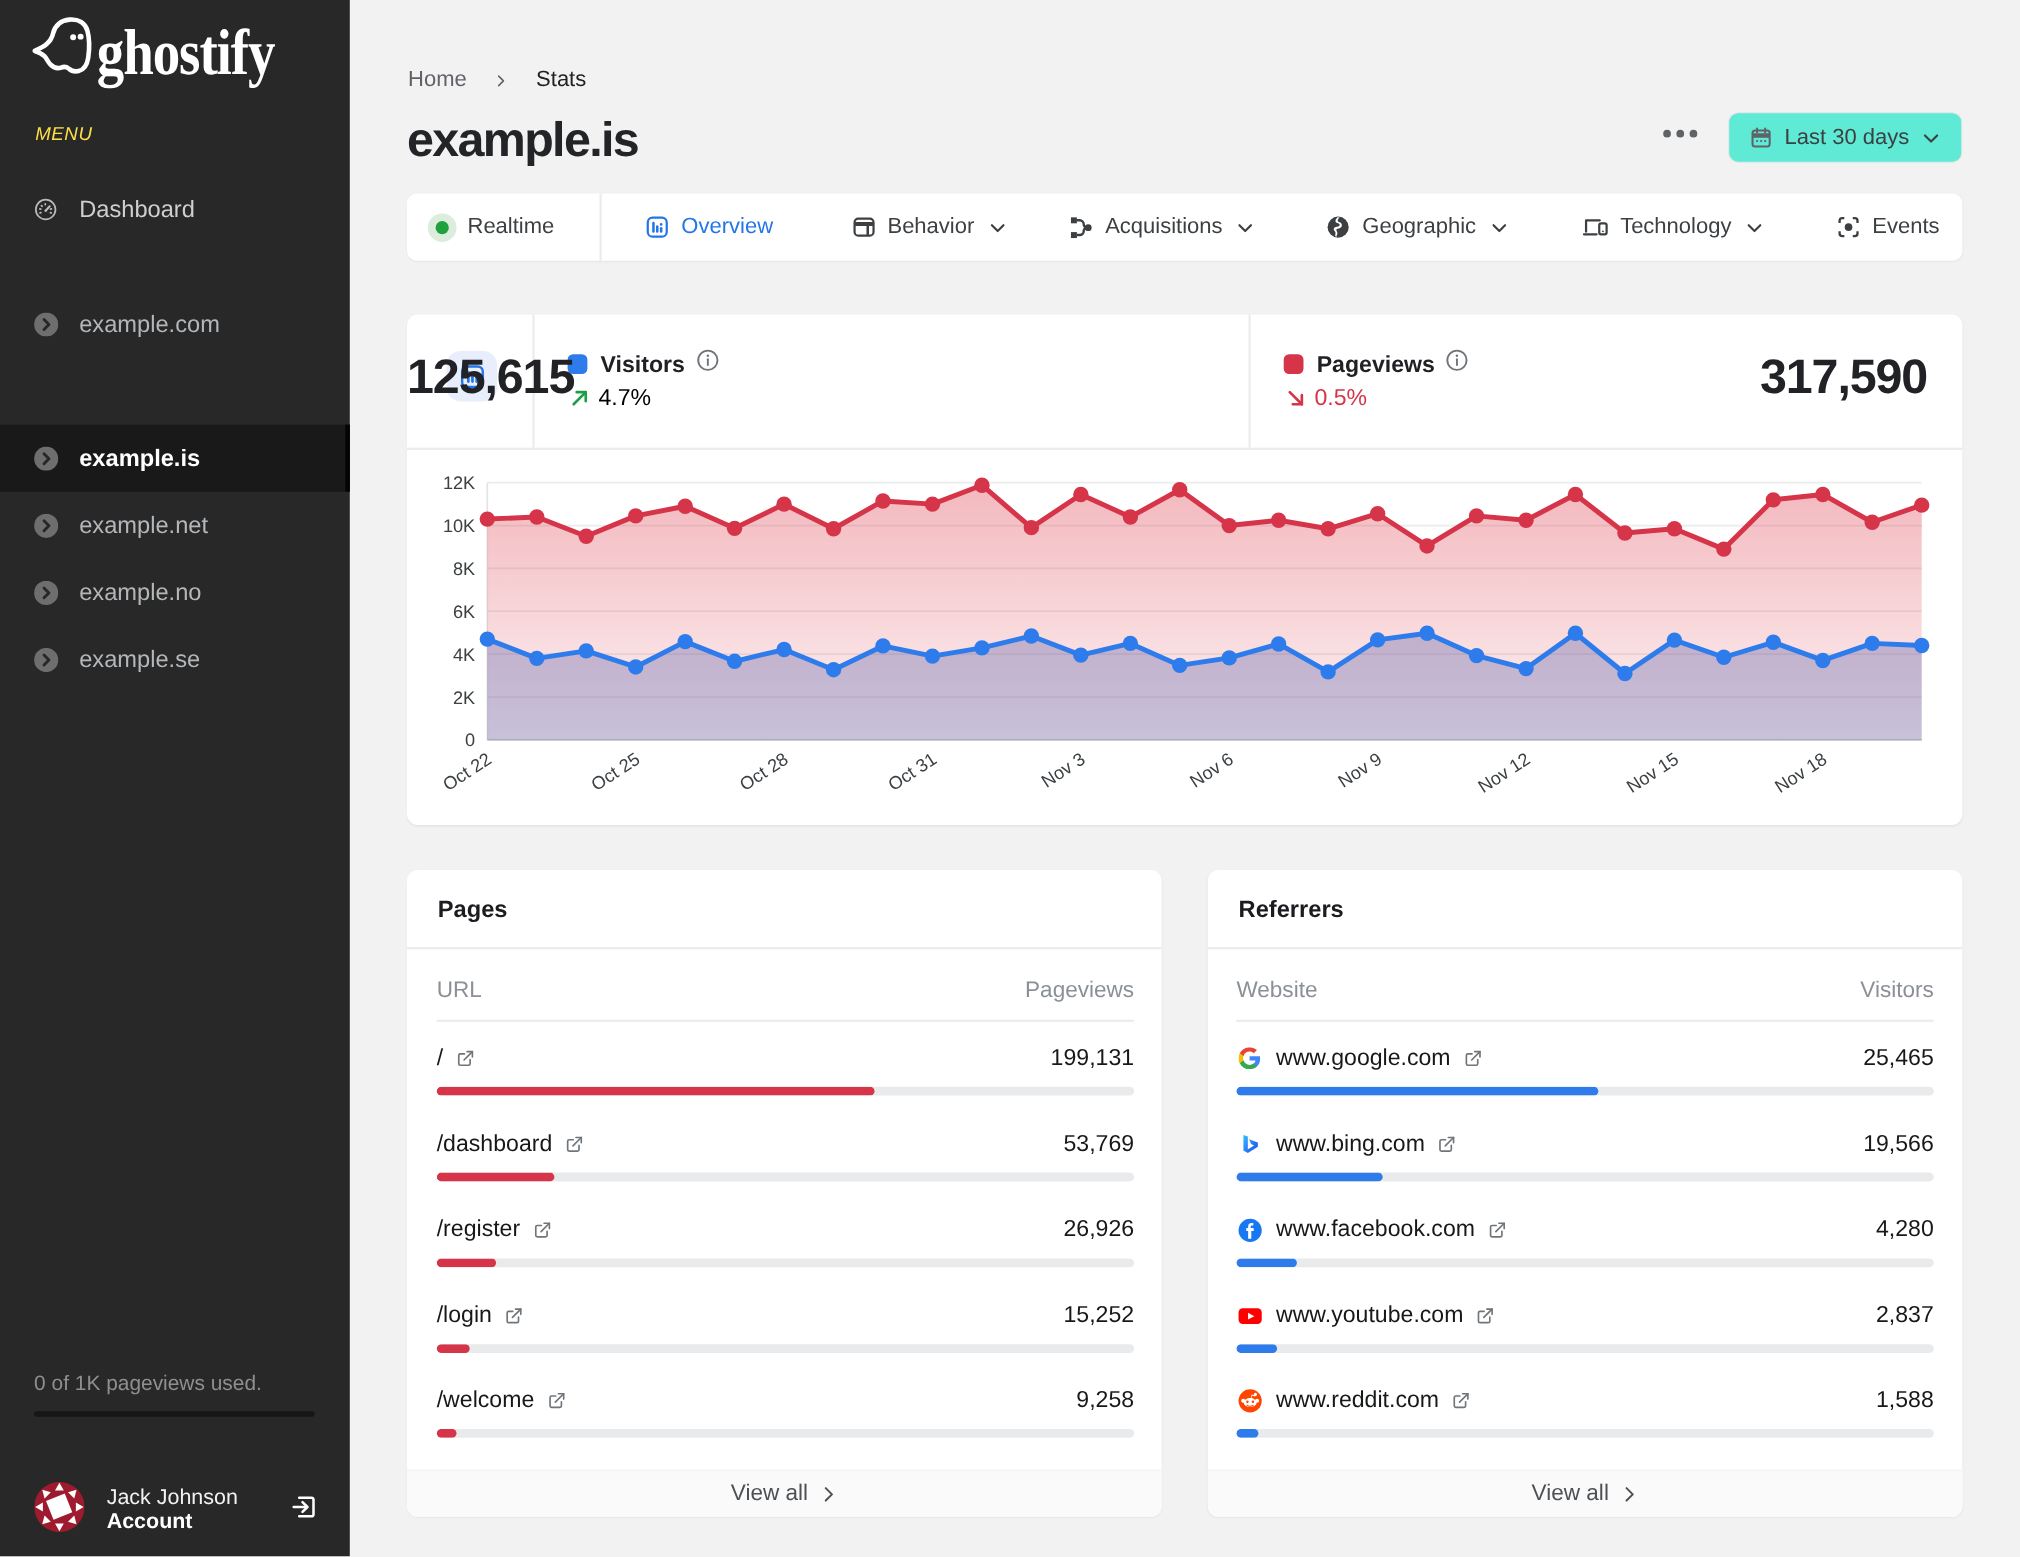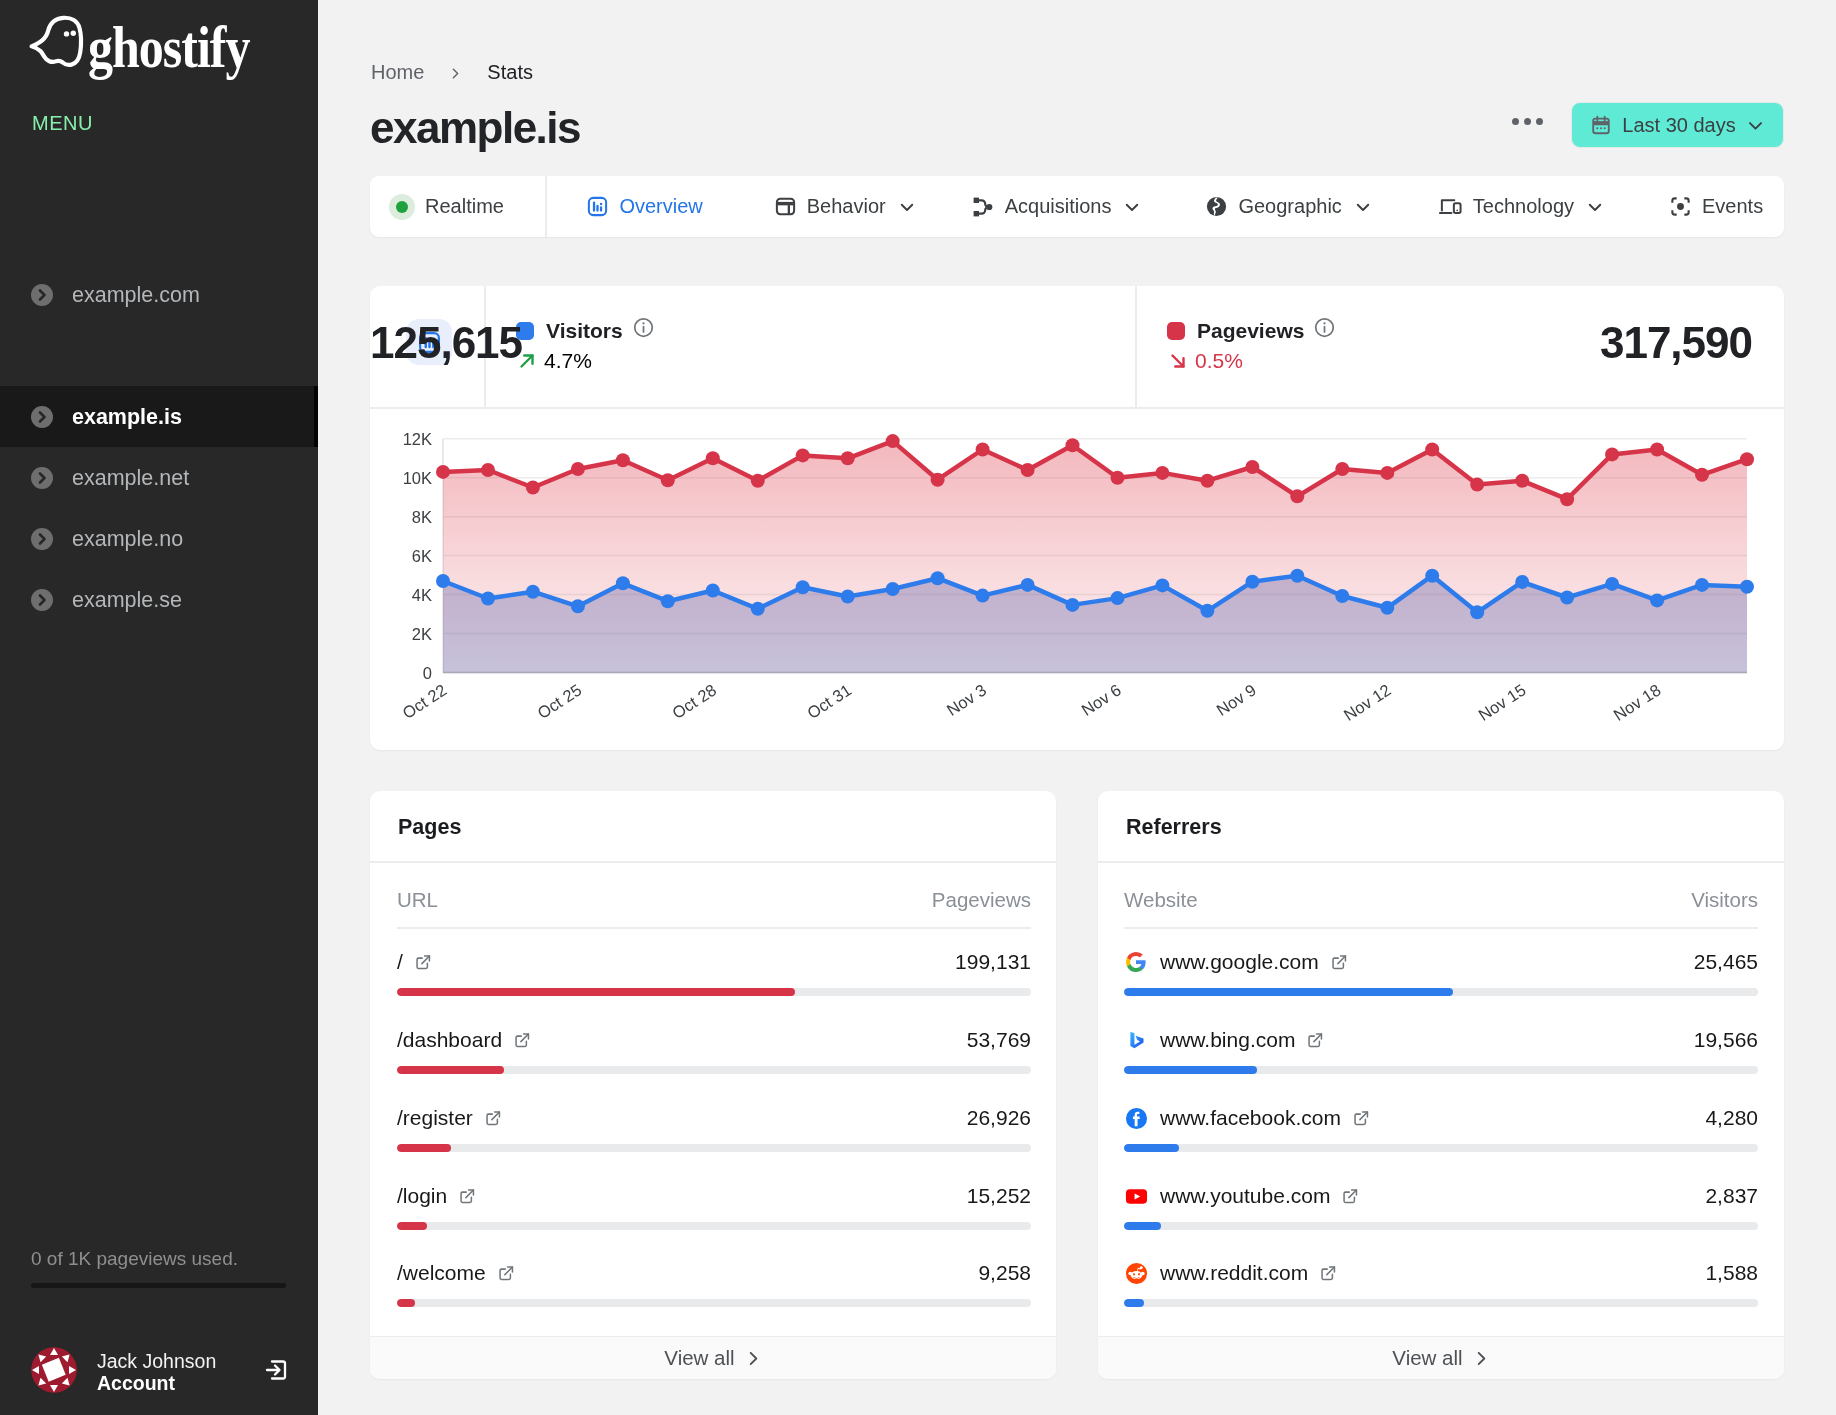--- a/index.html
+++ b/index.html
@@ -2,21 +2,21 @@
 <html><head><meta charset="utf-8">
 <style>
 * { margin:0; padding:0; box-sizing:border-box; }
 html,body { width:1836px; height:1415px; overflow:hidden; }
 body { font-family:"Liberation Sans", sans-serif; background:#f2f2f3; position:relative; color:#202124; transform:translateZ(0); }
 
 
 .sidebar { position:absolute; left:0; top:0; width:318px; height:1415px; background:rgba(39,39,39,0.996); }
 .ghost { position:absolute; left:26px; top:9px; }
 .logoword { position:absolute; left:88px; top:13px; font-family:"Liberation Serif", serif; font-weight:700; font-size:50px; color:#fff; letter-spacing:0; transform:scale(1.0,1.18); transform-origin:0 0; letter-spacing:-1px; white-space:nowrap; }
-.menu-label { position:absolute; left:32px; top:112px; color:#86efac; font-size:20px; letter-spacing:.5px; }
+.menu-label { position:absolute; left:32px; top:112px; color:#fde047; font-size:17px; letter-spacing:.5px;font-style:italic; }
 .dashrow { position:absolute; left:0; top:165px; width:318px; height:52px; }
 .dashic { position:absolute; left:31px; top:15px; }
 .dashrow span { position:absolute; left:72px; top:50%; transform:translateY(-50%); color:#cfcfcf; font-size:21.5px; }
 .site { position:absolute; left:0; width:318px; height:61px; }
 .site span { position:absolute; left:72px; top:50%; transform:translateY(-50%); color:#b4b7ba; font-size:21.5px; }
 .chev { position:absolute; left:31px; }
 .site .chev { top:50%; transform:translateY(-50%); }
 .site.sel { background:#191919; border-right:4px solid #040404; }
 .site.sel span { color:#fff; font-weight:700; }
 .usage { position:absolute; left:31px; top:1248px; color:#8f8f8f; font-size:19px; }
@@ -77,20 +77,36 @@
 </style></head>
 <body>
 <div class="sidebar">
   <svg class="ghost" width="70" height="75" viewBox="0 0 70 75" fill="none">
       <path d="M37.2 8.8 C45.5 8.2 51.5 12 53.5 19 C55.5 26.5 55.3 36 54.2 43.5 C53.2 50 50 54.5 45.5 55.6 C42 56.4 39 55.6 36.7 53.5 C34.5 51.7 32.3 51.3 29.6 52.4 C26.5 53.6 22.7 52.4 20.1 49.9 C17.5 47.4 16.6 44.3 14.4 42.1 C12 39.7 8.8 38.2 5.6 37.3 C9.4 35.6 13.2 33.8 16.2 31.3 C19.8 28.3 21.4 25.2 22.3 21.3 C23.9 14.2 29.5 9.4 37.2 8.8 Z" stroke="#fff" stroke-width="4.2" stroke-linejoin="round"></path>
       <circle cx="40.5" cy="24.9" r="2.7" fill="#fff"></circle>
       <circle cx="47.3" cy="24.3" r="2.7" fill="#fff"></circle>
     </svg>
     <span class="logoword">ghostify</span>
   <div class="menu-label">MENU</div>
+  <div class="dashrow">
+      <svg class="dashic" width="21" height="21" viewBox="0 0 24 24" fill="none" stroke="#b9b9b9" stroke-width="1.8">
+        <circle cx="12" cy="12" r="10.2"></circle>
+        <path d="M12 13.2l4.2-4.6" stroke-width="2.2" stroke-linecap="round"></path>
+        <circle cx="12" cy="13.2" r="1.2" fill="#b9b9b9" stroke="none"></circle>
+        <g stroke-linecap="round">
+          <path d="M6.2 15.5l.9-.35"></path>
+          <path d="M6 11.4l1 .1"></path>
+          <path d="M7.6 7.9l.75.65"></path>
+          <path d="M17.8 15.5l-.9-.35"></path>
+          <path d="M18 11.4l-1 .1"></path>
+          <path d="M11.6 6l.05 1"></path>
+        </g>
+      </svg>
+      <span>Dashboard</span>
+    </div>
   <div class="site" style="top:264px">
       <svg class="chev" width="22" height="22" viewBox="0 0 22 22">
         <circle cx="11" cy="11" r="11" fill="#6e6e6e"></circle>
         <path d="M9 6.5L13.5 11L9 15.5" fill="none" stroke="#272727" stroke-width="2.6" stroke-linecap="round" stroke-linejoin="round"></path>
       </svg>
       <span>example.com</span>
     </div>
   <div class="site sel" style="top:386px">
       <svg class="chev" width="22" height="22" viewBox="0 0 22 22">
         <circle cx="11" cy="11" r="11" fill="#6e6e6e"></circle>

